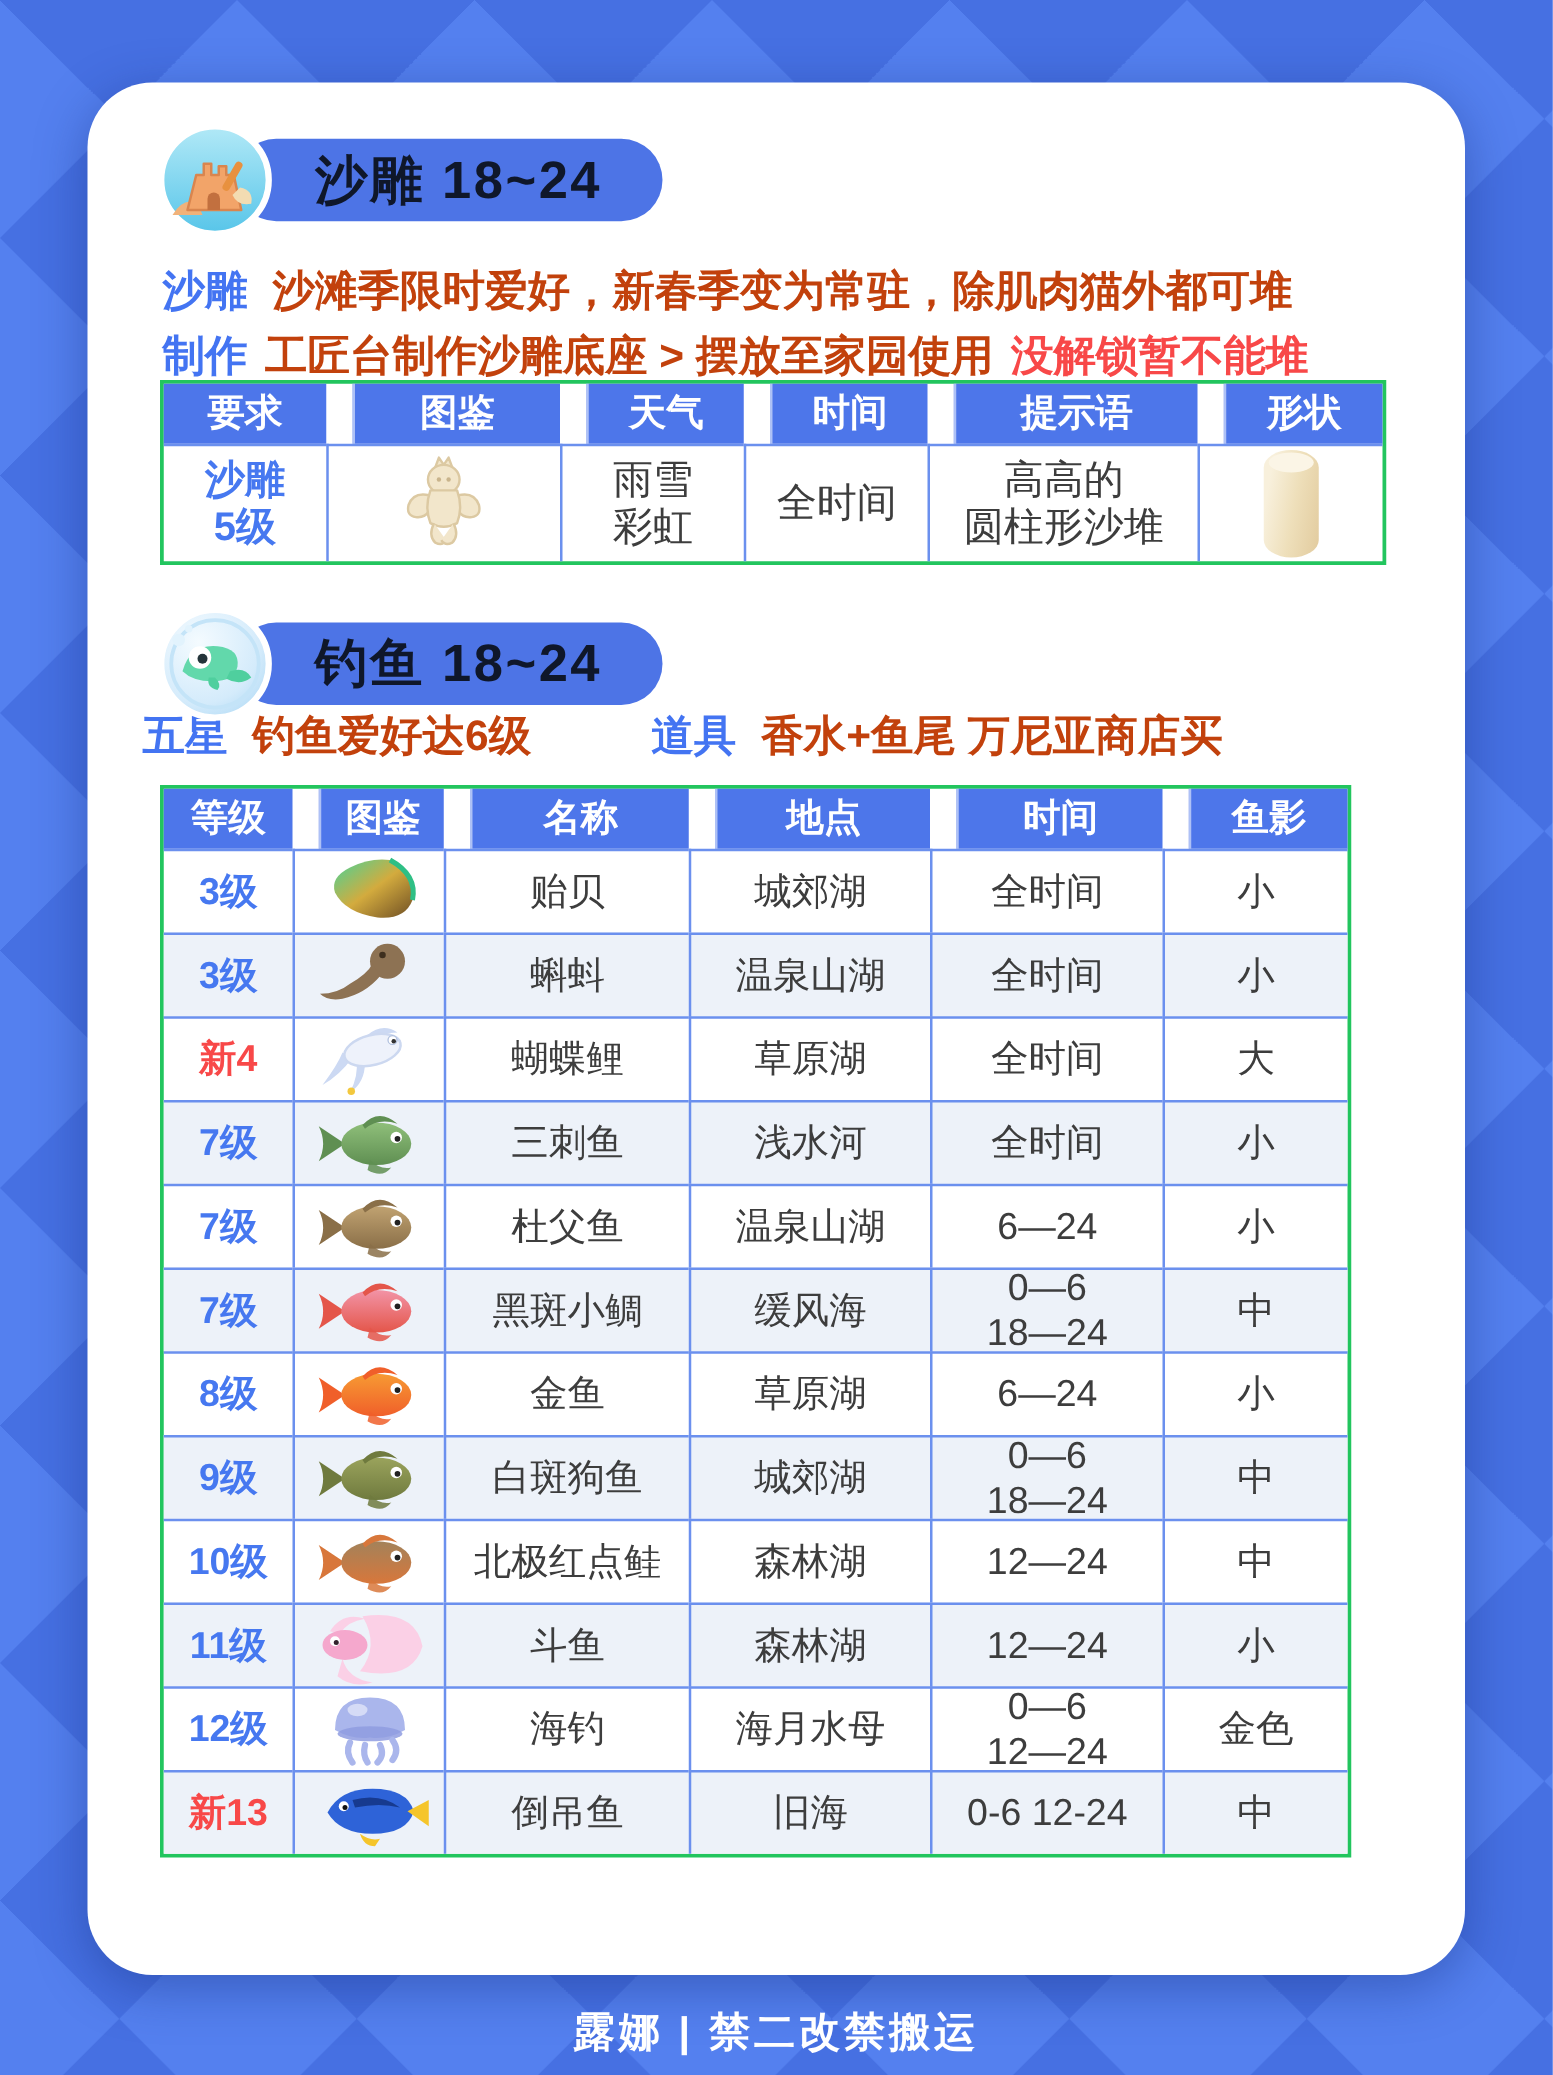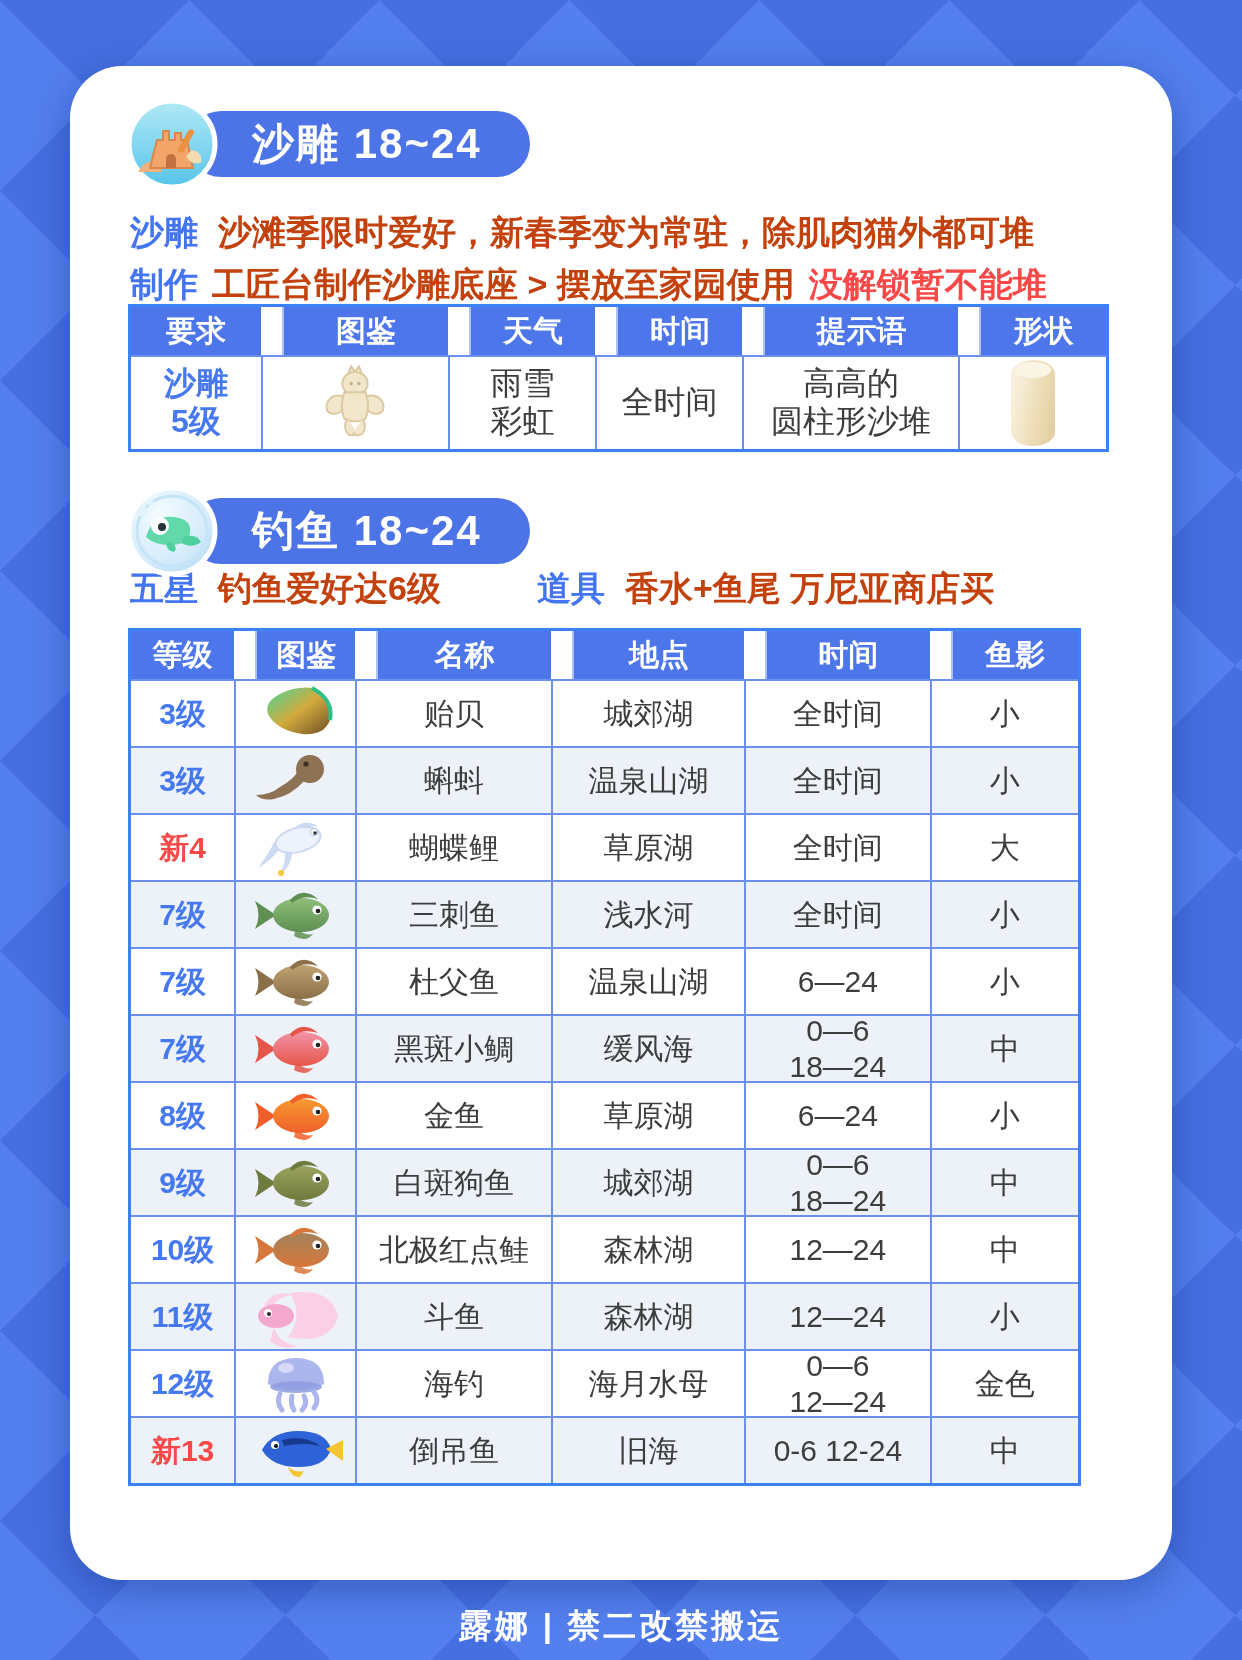--- a/index.html
+++ b/index.html
@@ -15,35 +15,35 @@
     background:#ffffff;border-radius:52px;
     box-shadow:0 10px 42px rgba(23,48,130,.45);
   }
   
   .badge-row{position:absolute;display:flex;align-items:center;}
   .badge-icon{width:92px;height:92px;position:relative;z-index:2;flex:0 0 auto;display:block;}
   .badge-pill{
     height:66px;margin-left:-30px;padding:0 48px 0 64px;z-index:1;
     background:#4d74e6;border-radius:34px;
     display:inline-flex;align-items:center;
-    color:#ffffff;font-size:42px;font-weight:800;letter-spacing:2px;white-space:nowrap;
+    color:#0f172a;font-size:42px;font-weight:800;letter-spacing:2px;white-space:nowrap;
   }
   .sec1-badge{left:56px;top:32px;}
   .sec2-badge{left:56px;top:419px;}
   
   .info-line{position:absolute;display:flex;align-items:baseline;gap:20px;font-size:34px;white-space:nowrap;}
   .info1{left:60px;top:144px;}
   .info2{left:60px;top:196px;gap:14px;}
-  .fish-info{left:60px;top:500px;}
+  .fish-info{left:44px;top:500px;}
   .blue-label{color:#4374f2;font-weight:800;}
   .info-text{color:#c2410c;font-weight:700;}
   .warn-text{color:#f84848;font-weight:800;}
   .gap{display:inline-block;width:56px;}
   
-  .tbl{position:absolute;display:grid;border:3px solid #3b82f6;background:#ffffff;}
+  .tbl{position:absolute;display:grid;border:3px solid #22c55e;background:#ffffff;}
   #sand-table{left:58px;top:238px;width:975px;
     grid-template-columns:13.33% 19.18% 15.08% 15.08% 22.15% 15.18%;
     grid-template-rows:48px 94px;}
   #fish-table{left:58px;top:562px;width:947px;
     grid-template-columns:10.9% 12.8% 20.63% 20.42% 19.58% 15.67%;
     grid-template-rows:48px repeat(12,67px);}
   .cell{display:flex;align-items:center;justify-content:center;text-align:center;
     font-size:30px;color:#3d3d3d;font-weight:500;white-space:pre-line;line-height:1.18;overflow:hidden;}
   .cell.bl{border-left:2px solid #6b90ee;}
   .cell.bt{border-top:2px solid #6b90ee;}

